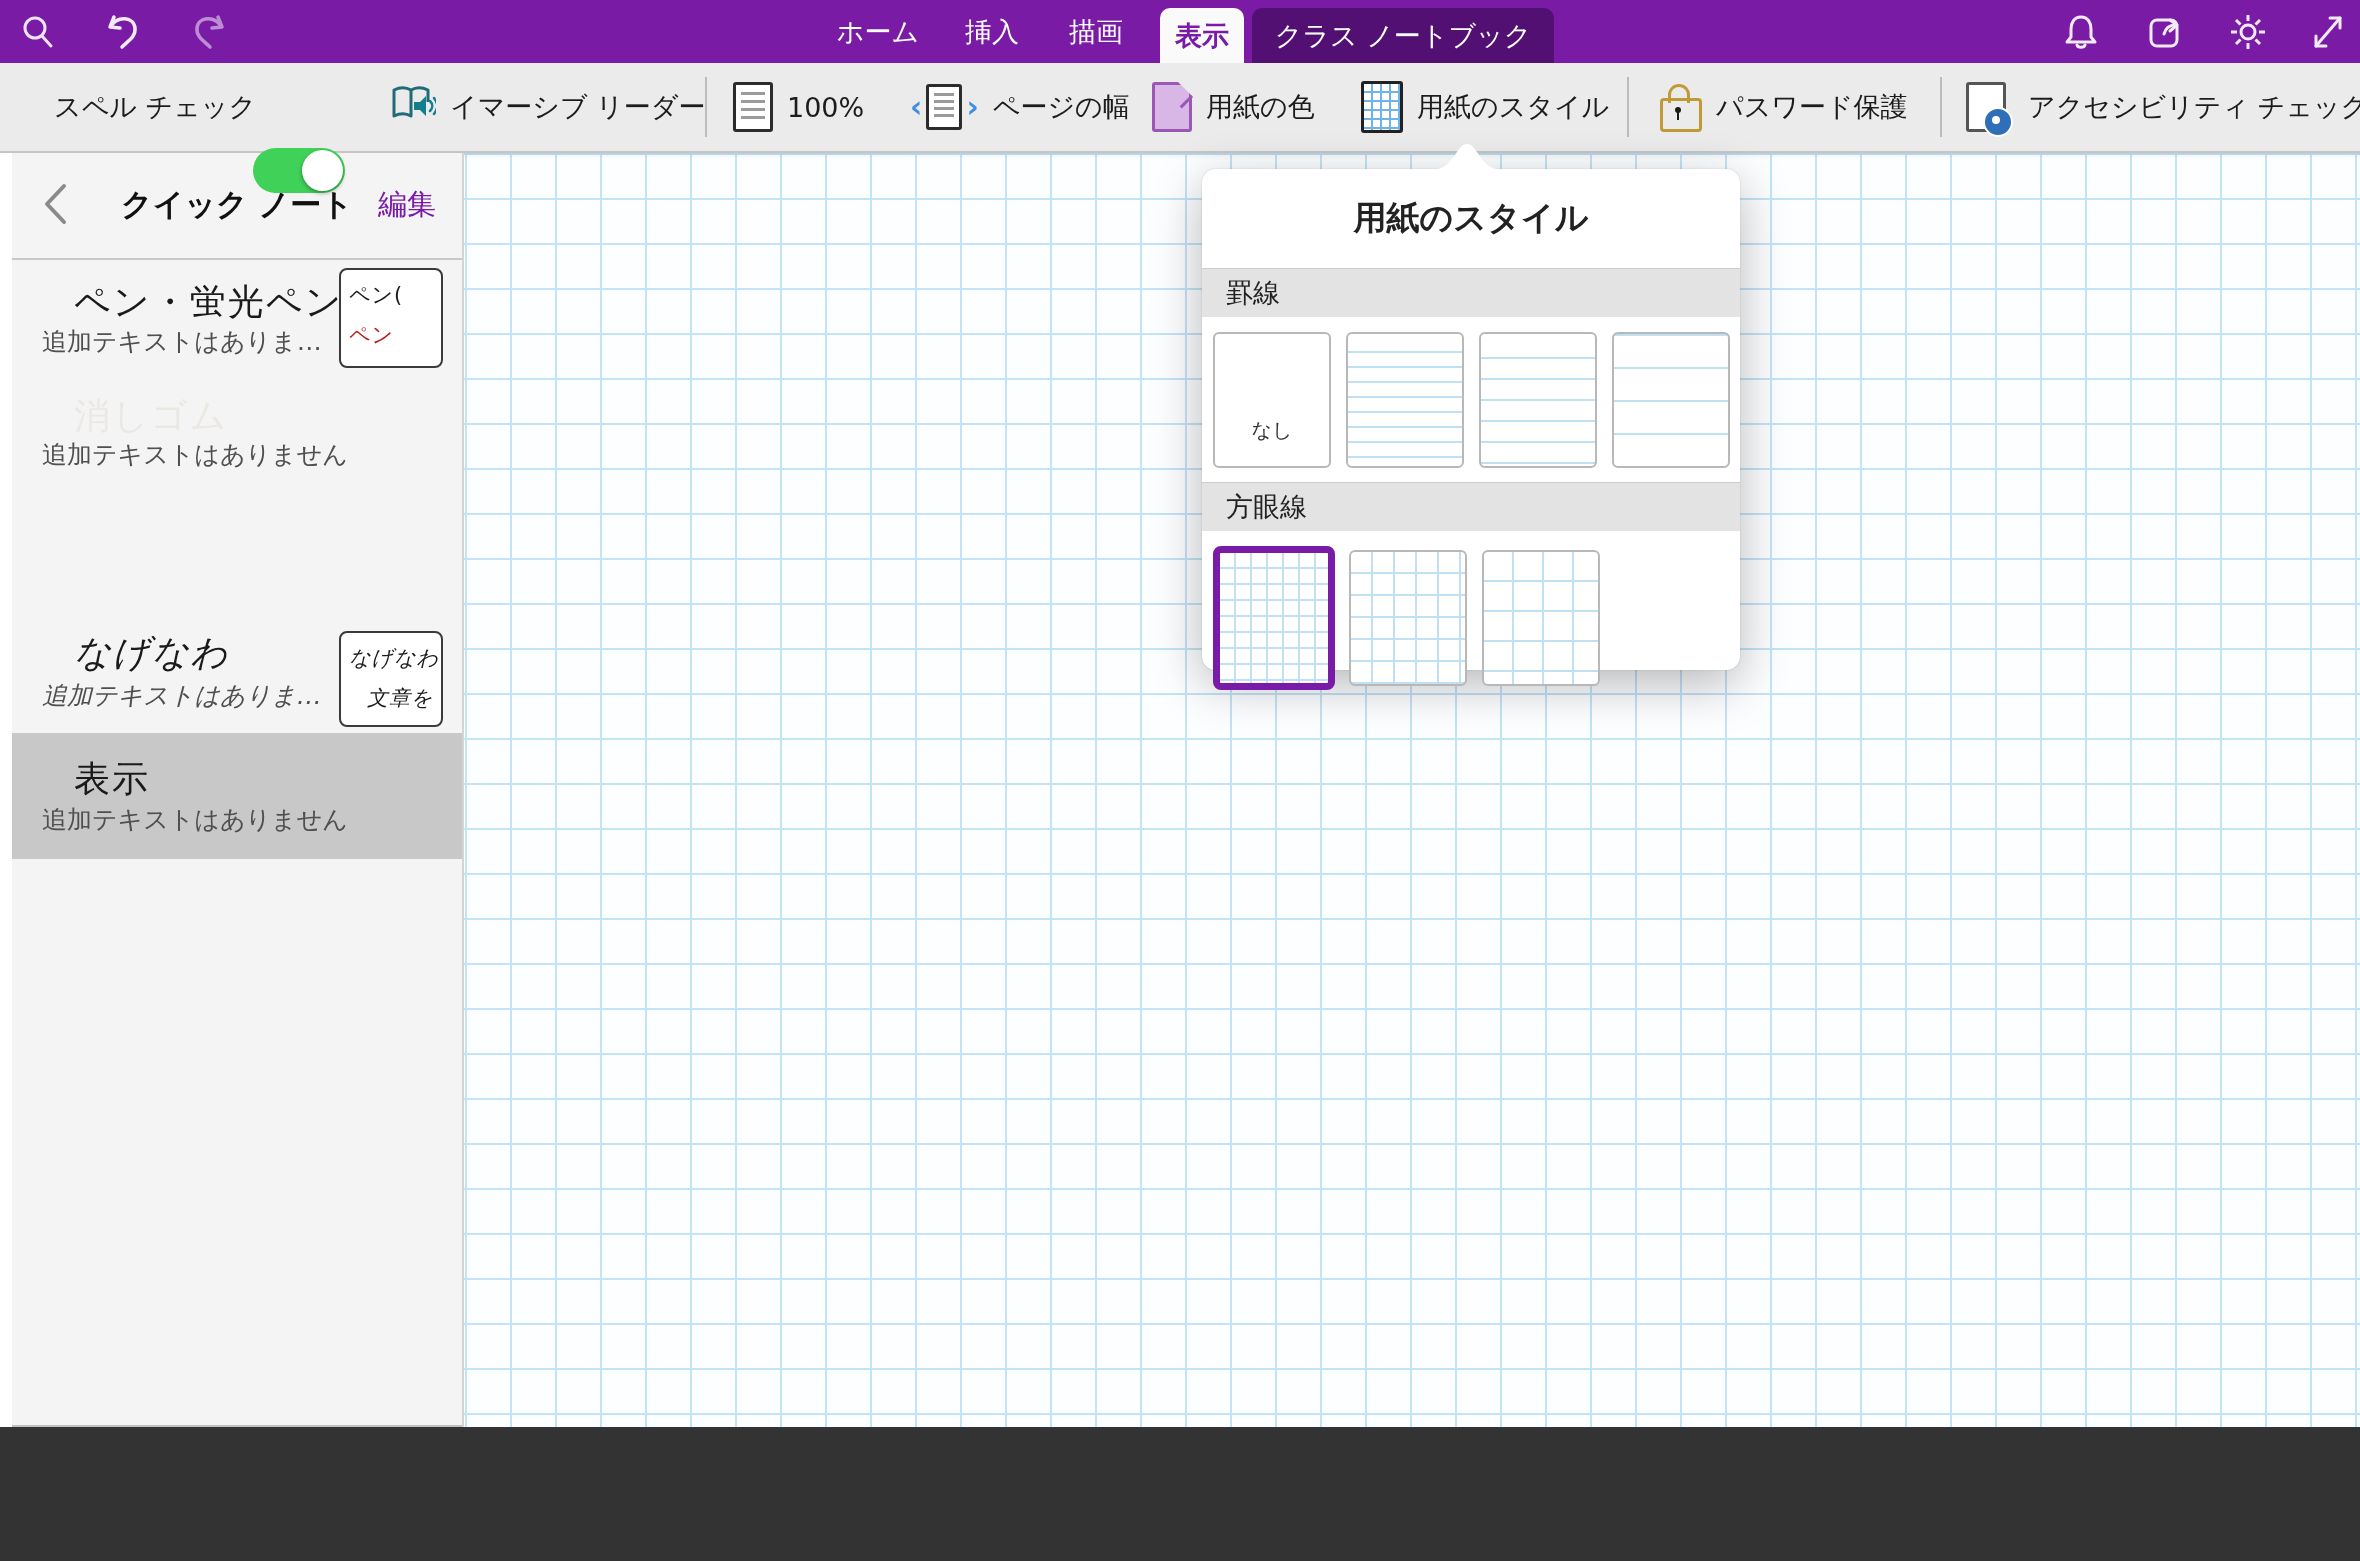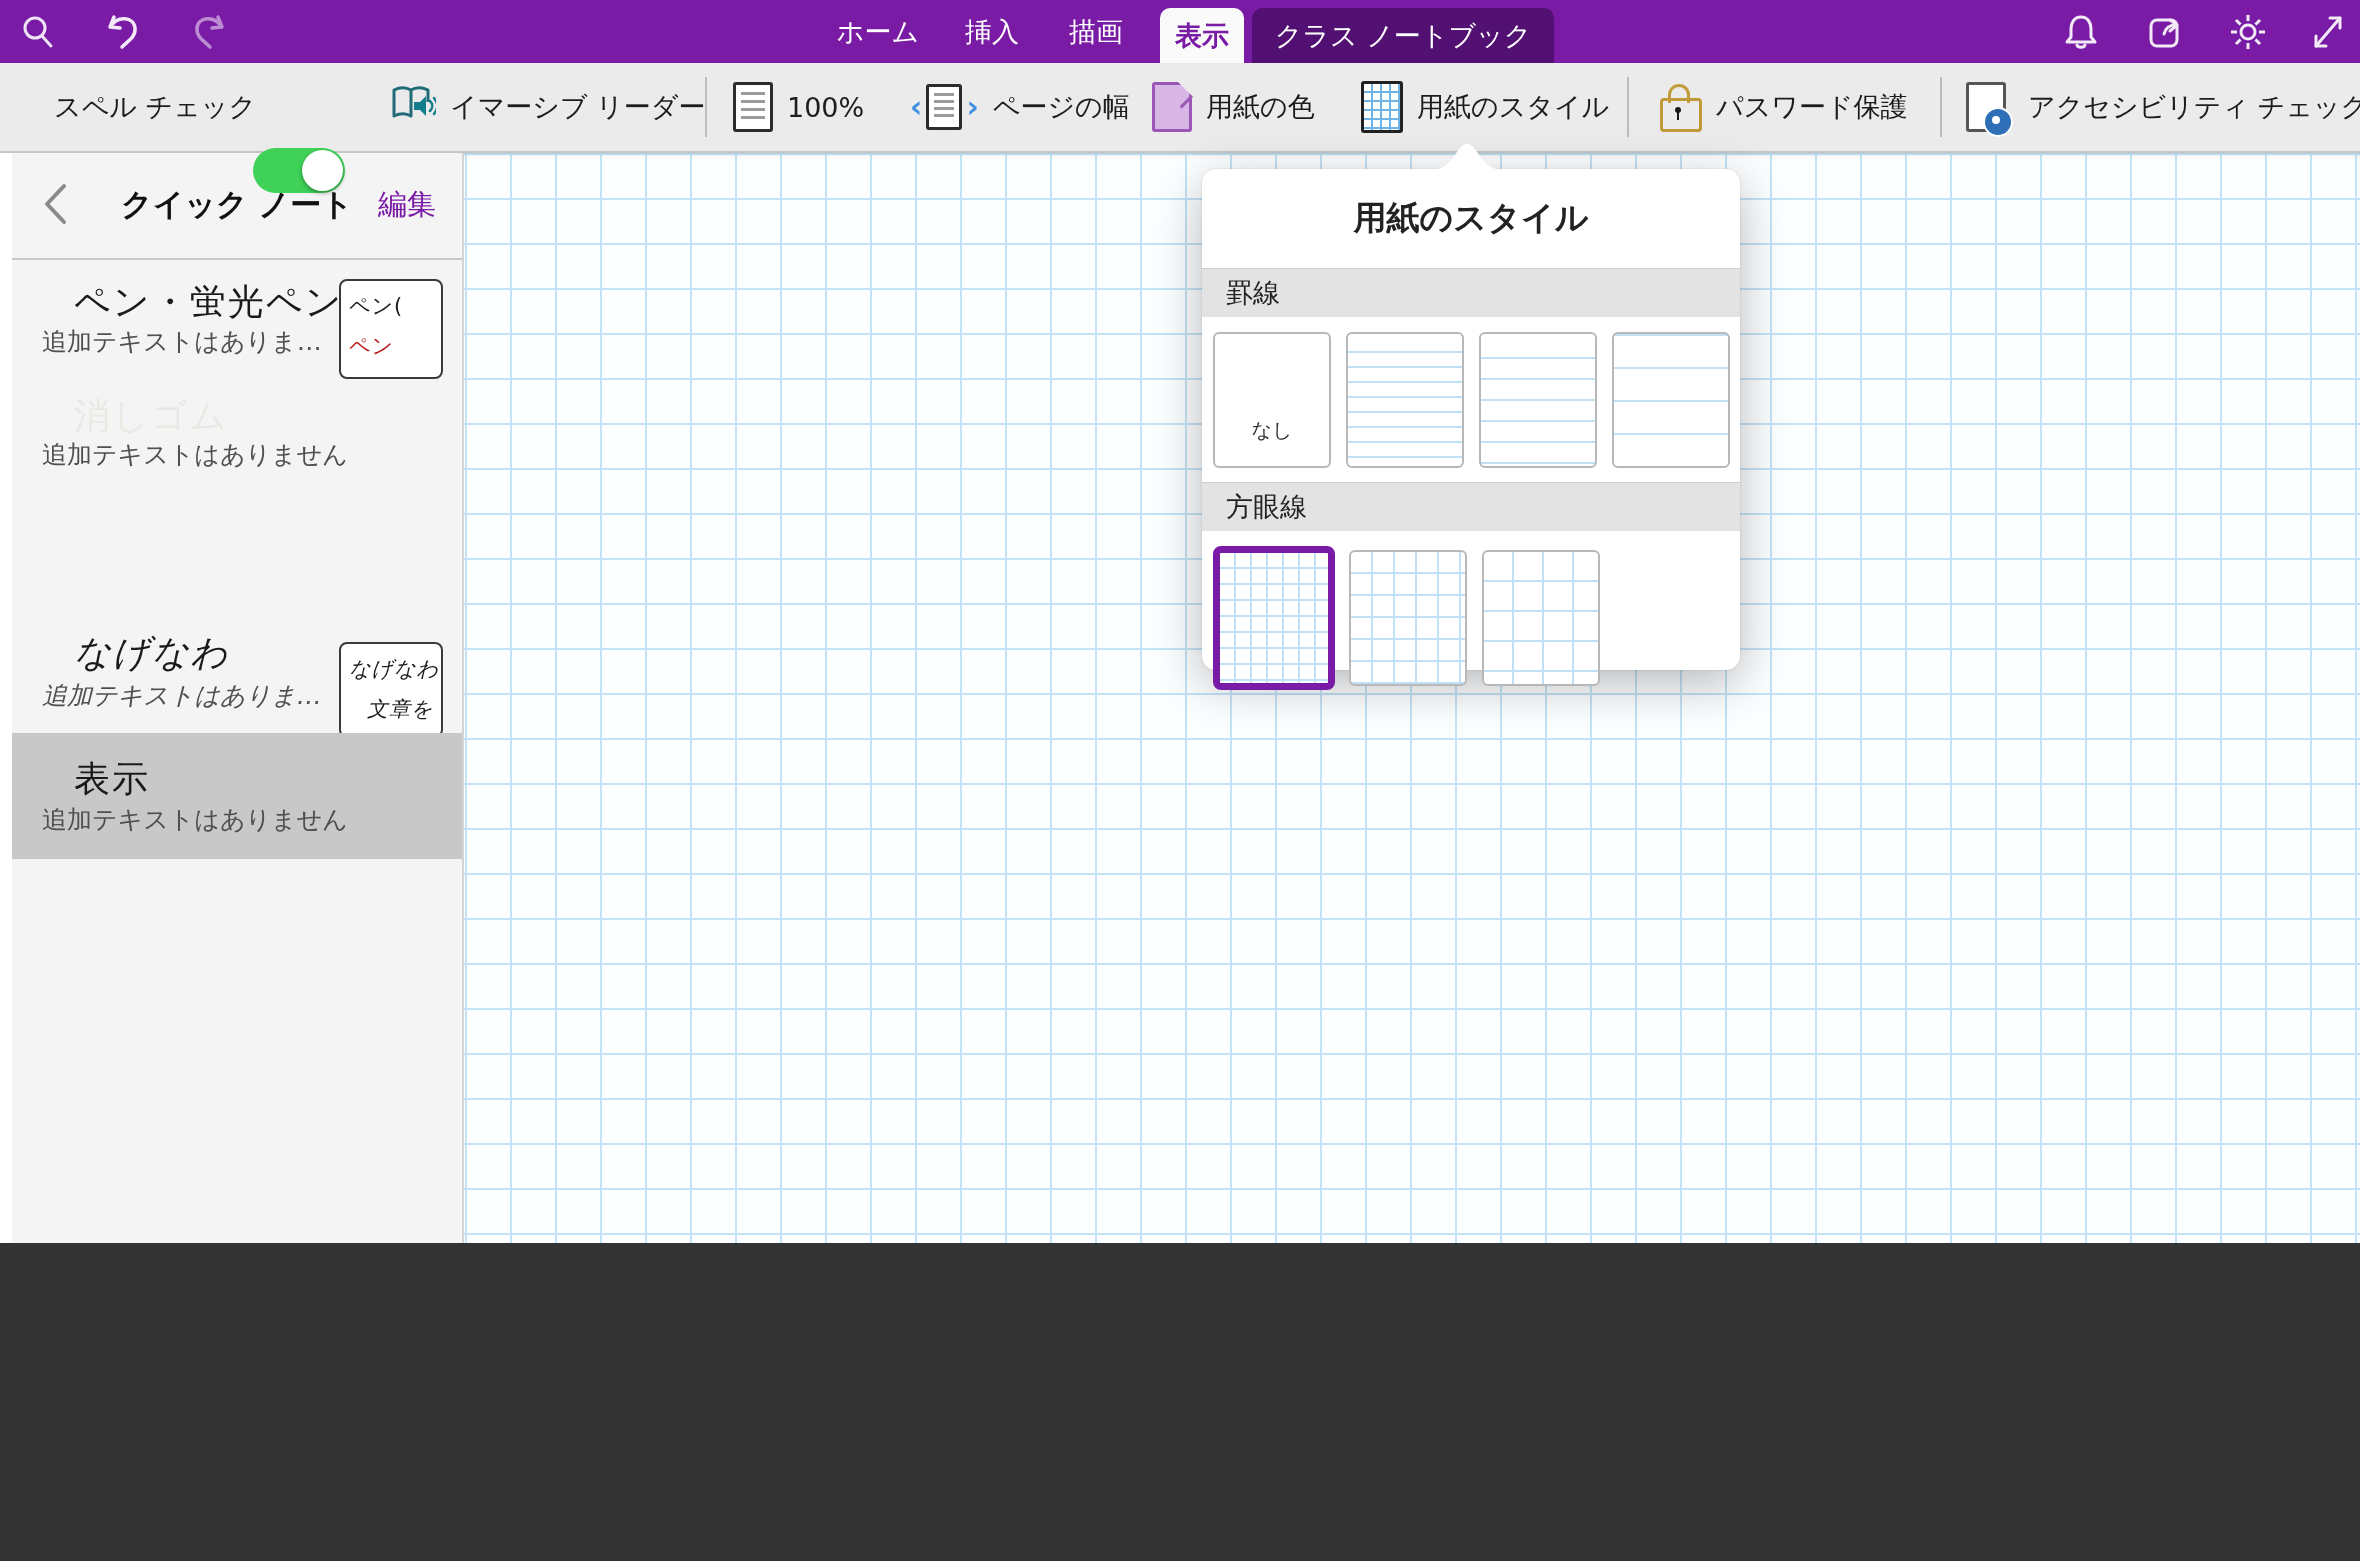--- a/index.html
+++ b/index.html
@@ -1,17 +1,17 @@
 <!DOCTYPE html>
 <html><head>
 <meta charset="utf-8">
 <style>
   html,body{margin:0;padding:0;background:#333;}
   #app{
-    position:relative;width:2360px;height:1243px;overflow:hidden;
+    position:relative;width:2360px;height:1427px;overflow:hidden;
     font-family:"DejaVu Sans","Liberation Sans",sans-serif;
     background:#fff;-webkit-font-smoothing:antialiased;
   }
   
   .topbar{position:absolute;left:0;top:0;width:2360px;height:63px;background:#7A1BA6;}
   .topbar-icon{position:absolute;top:0;height:63px;display:flex;align-items:center;justify-content:center;width:60px;}
   .topbar-icon svg{display:block;}
   .tab{position:absolute;top:0;height:63px;display:flex;align-items:center;justify-content:center;
        color:#fff;font-size:27px;cursor:default;white-space:nowrap;}
   .tab.plain{background:transparent;}
@@ -53,21 +53,21 @@
   .sb-title{position:absolute;left:0;top:0;width:100%;height:107px;display:flex;align-items:center;justify-content:center;
             font-size:31px;font-weight:600;color:#111;}
   .sb-edit{position:absolute;right:26px;top:0;height:107px;display:flex;align-items:center;font-size:29px;color:#7A1BA6;}
   .sb-sep{position:absolute;left:0;width:100%;height:2px;background:#C9C8C8;}
   .sb-item{position:absolute;left:0;width:100%;}
   .sb-item.selected{background:#C9C8C8;}
   .sb-item-title{position:absolute;left:38px;font-size:36px;color:#1a1a1a;letter-spacing:2px;white-space:nowrap;margin-left:24px;}
   .sb-item-title.faded{color:#EBE8E4;}
   .sb-item-sub{position:absolute;left:30px;font-size:25px;color:#4f4f4f;white-space:nowrap;}
   .sb-thumb{position:absolute;left:327px;width:88px;background:#fff;border:2px solid #3a3a3a;border-radius:8px;
-            font-size:21px;color:#1a1a1a;padding:6px 4px 0 8px;overflow:hidden;letter-spacing:1px;margin-top:11px;}
+            font-size:21px;color:#1a1a1a;padding:6px 4px 0 8px;overflow:hidden;letter-spacing:1px;}
   .sb-thumb .tl{white-space:nowrap;line-height:1.9;}
   .sb-thumb .orange{color:#b91c1c;}
   .sb-footer-sep{position:absolute;left:0;top:1274px;width:100%;height:2px;background:#C2C1C1;}
   .add-page{position:absolute;left:0;top:1290px;width:100%;height:80px;display:flex;align-items:center;color:#3a3a3a;font-size:30px;}
   .add-page .plus{margin-left:36px;margin-right:40px;font-size:42px;font-weight:300;color:#555;line-height:1;}
   
   .canvas{position:absolute;left:450px;top:151px;width:1910px;height:1410px;background-color:#FDFEFF;
     background-image:
       linear-gradient(to right,#C3E3F7 2px,transparent 2px),
       linear-gradient(to bottom,#C3E3F7 2px,transparent 2px);

